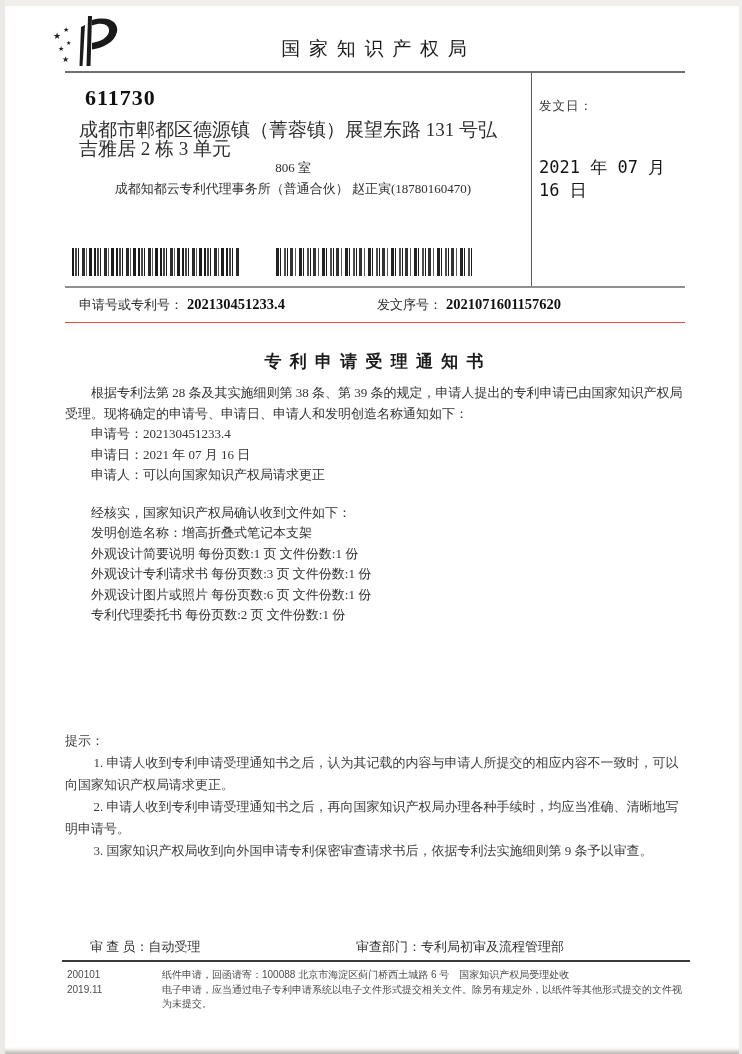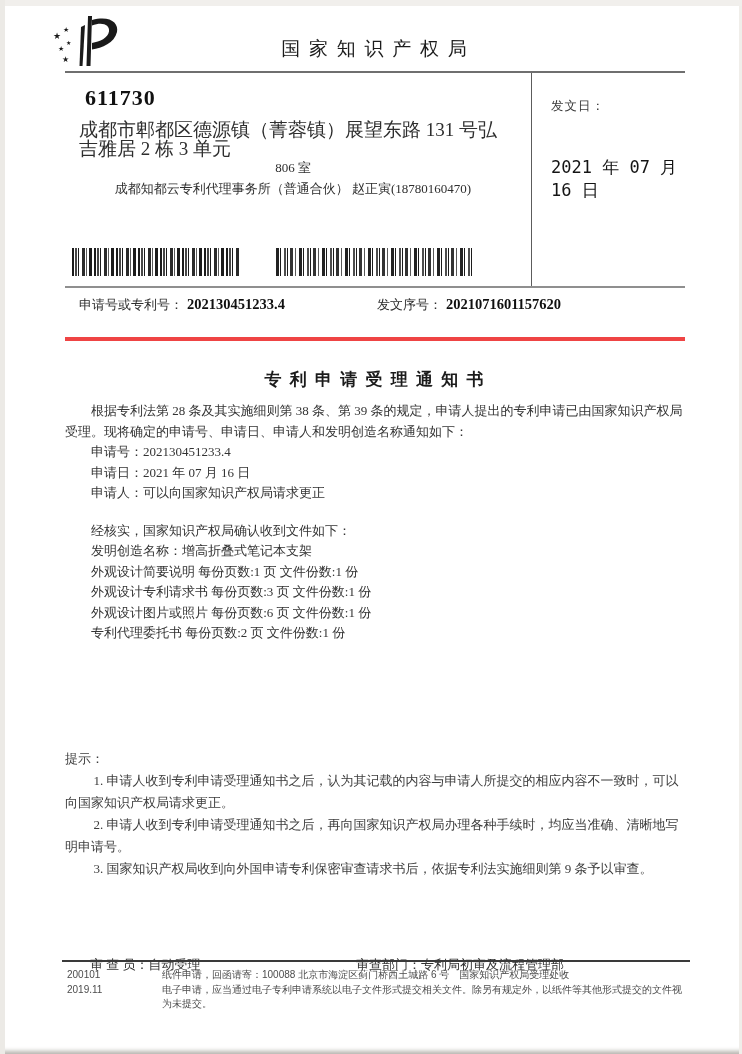--- a/index.html
+++ b/index.html
@@ -23,27 +23,27 @@
   .addr2{font-size:13px;line-height:19px;text-align:center;}
   .recipient{font-size:13px;line-height:19px;text-align:center;margin-top:2px;}
   .barcodes{display:flex;margin-top:50px;}
   .bc{height:28px;}
   .bc1{width:168px;margin-left:-7px;background:repeating-linear-gradient(90deg,
       #1c1c1c 0 2px,#fff 2px 3px,#474747 3px 5px,#fff 5px 6px,#1c1c1c 6px 7px,#fff 7px 10px,
       #2a2a2a 10px 13px,#fff 13px 14px,#5a5a5a 14px 15px,#fff 15px 17px,#1c1c1c 17px 20px,#fff 20px 22px);}
   .bc2{width:196px;margin-left:36px;background:repeating-linear-gradient(90deg,
       #222 0 3px,#fff 3px 4px,#1c1c1c 4px 5px,#fff 5px 8px,#4d4d4d 8px 10px,#fff 10px 11px,
       #1c1c1c 11px 12px,#fff 12px 14px,#333 14px 17px,#fff 17px 19px,#5a5a5a 19px 20px,#fff 20px 23px);}
-  .datebox{flex:1;box-sizing:border-box;border-left:1px solid #5c5c5c;padding:25px 0 0 19px;}
+  .datebox{flex:1;box-sizing:border-box;border-left:1px solid #5c5c5c;padding:25px 0 0 7px;}
   .date-label{font-size:12.5px;letter-spacing:1px;color:#3a3a3a;}
   .date-value{margin-top:41px;font-size:17px;color:#141414;
               font-family:"DejaVu Sans Mono","Liberation Serif",monospace;}
   
-  .numrow{display:flex;align-items:baseline;border-bottom:4px solid #ef4444;
-          padding:8px 0 23px 14px;font-size:13px;}
+  .numrow{display:flex;align-items:baseline;border-bottom:1px solid #ef4444;
+          padding:8px 0 8px 14px;font-size:13px;}
   .numrow .num{font-weight:bold;font-size:14.5px;color:#101010;margin-left:4px;
                font-family:"Liberation Serif",serif;}
   .numrow .g2{margin-left:92px;}
   
   .title{text-align:center;font-size:17px;font-weight:600;letter-spacing:2px;color:#1b1b1b;
          margin:27px 0 10px;}
   .bodytxt p{margin:0;font-size:13px;line-height:20.5px;color:#333;}
   .indent{text-indent:2em;}
   .recv{margin-top:17px !important;}
   

